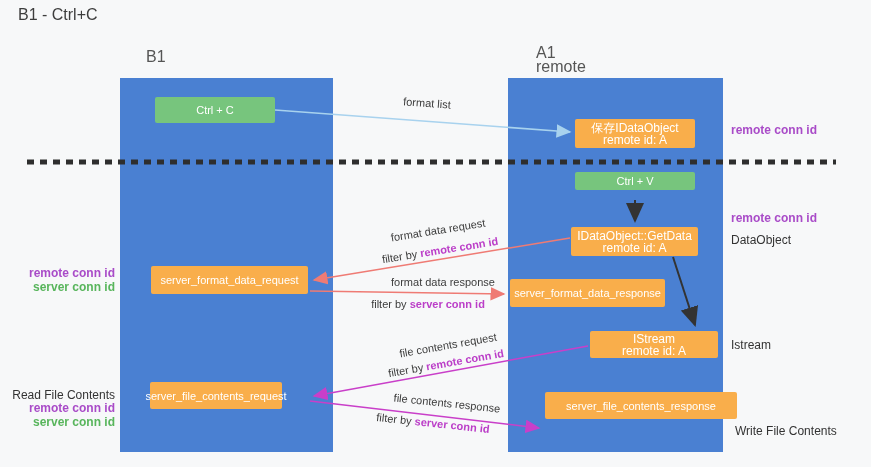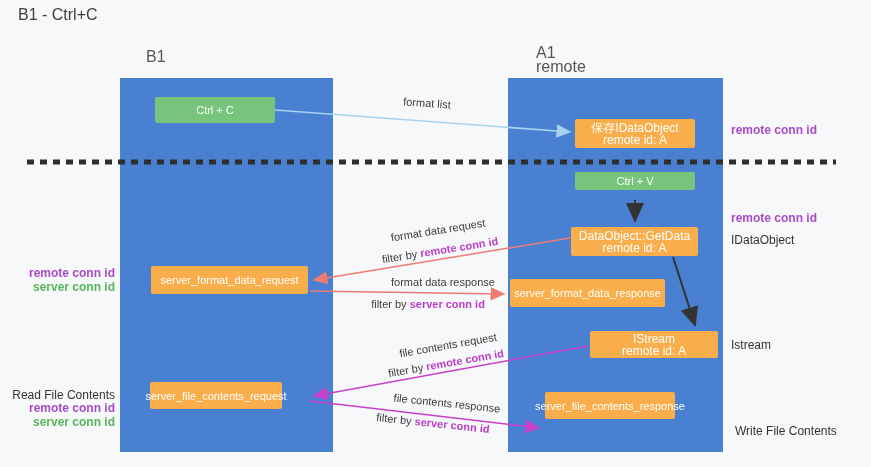--- a/index.html
+++ b/index.html
@@ -89,36 +89,36 @@
   <div class="abs box green single" style="left:155px;top:97px;width:120px;height:26px">Ctrl + C</div>
 
   <div class="abs box orange" style="left:575px;top:119px;width:120px;height:29px">
     <div class="l1">保存IDataObject</div>
     <div class="l2">remote id: A</div>
   </div>
 
   <div class="abs box green single" style="left:575px;top:172px;width:120px;height:18px">Ctrl + V</div>
 
   <div class="abs box orange" style="left:571px;top:227px;width:127px;height:29px">
-    <div class="l1">DataObject::GetData</div>
+    <div class="l1">IDataObject::GetData</div>
     <div class="l2">remote id: A</div>
   </div>
 
   <div class="abs box orange single" style="left:510px;top:279px;width:155px;height:28px">server_format_data_response</div>
 
   <div class="abs box orange single" style="left:151px;top:266px;width:157px;height:28px">server_format_data_request</div>
 
   <div class="abs box orange" style="left:590px;top:331px;width:128px;height:27px">
     <div class="l1">IStream</div>
     <div class="l2">remote id: A</div>
   </div>
 
   <div class="abs box orange single" style="left:150px;top:382px;width:132px;height:27px">server_file_contents_request</div>
 
-  <div class="abs box orange single" style="left:545px;top:392px;width:130px;height:27px">server_file_contents_response</div>
+  <div class="abs box orange single" style="left:545px;top:392px;width:192px;height:27px">server_file_contents_response</div>
 
   <div class="abs alabel" style="left:317px;top:97px;transform:rotate(4deg)">format list</div>
 
   <div class="abs alabel" style="left:328px;top:224px;transform:rotate(-9deg)">format data request</div>
   <div class="abs alabel" style="left:330px;top:244px;transform:rotate(-9deg)"><span>filter by </span><span class="key">remote conn id</span></div>
 
   <div class="abs alabel" style="left:333px;top:276px">format data response</div>
   <div class="abs alabel" style="left:318px;top:298px"><span>filter by </span><span class="key">server conn id</span></div>
 
   <div class="abs alabel" style="left:338px;top:339px;transform:rotate(-10deg)">file contents request</div>
@@ -128,17 +128,17 @@
   <div class="abs alabel" style="left:323px;top:417px;transform:rotate(6deg)"><span>filter by </span><span class="key">server conn id</span></div>
 
   <div class="abs side right-align purple" style="left:0;top:266px">remote conn id</div>
   <div class="abs side right-align greentxt" style="left:0;top:280px">server conn id</div>
   <div class="abs side right-align" style="left:0;top:388px">Read File Contents</div>
   <div class="abs side right-align purple" style="left:0;top:401px">remote conn id</div>
   <div class="abs side right-align greentxt" style="left:0;top:415px">server conn id</div>
 
   <div class="abs side purple" style="left:731px;top:123px">remote conn id</div>
   <div class="abs side purple" style="left:731px;top:211px">remote conn id</div>
-  <div class="abs side" style="left:731px;top:233px">IDataObject</div>
+  <div class="abs side" style="left:731px;top:233px">DataObject</div>
   <div class="abs side" style="left:731px;top:338px">Istream</div>
   <div class="abs side" style="left:735px;top:424px">Write File Contents</div>
 
 </div>
 
 </body></html>

